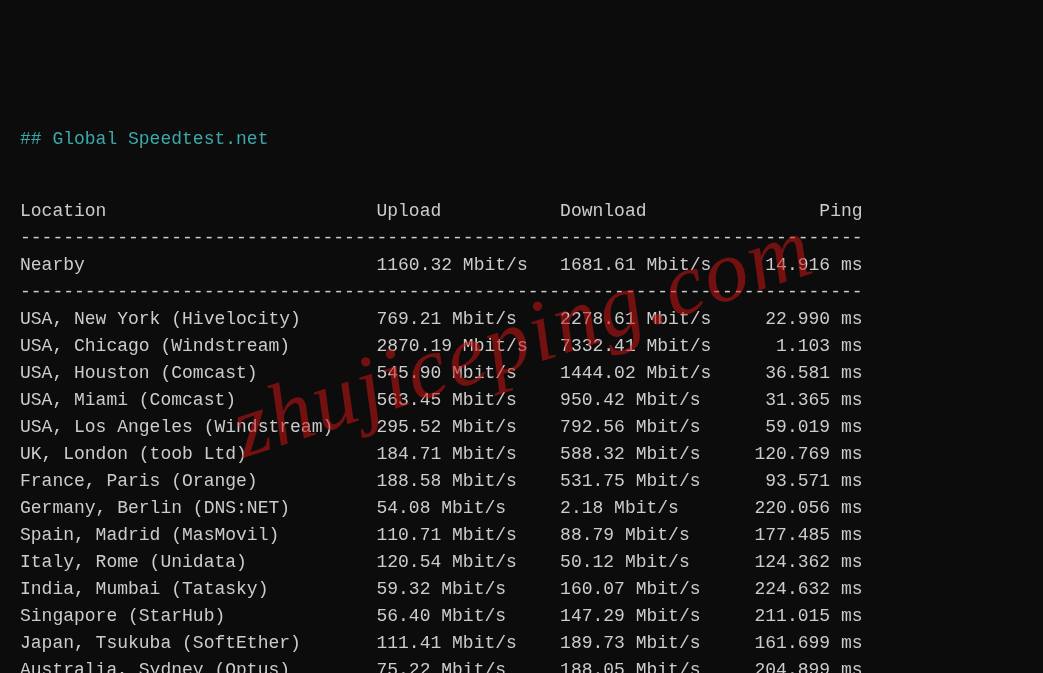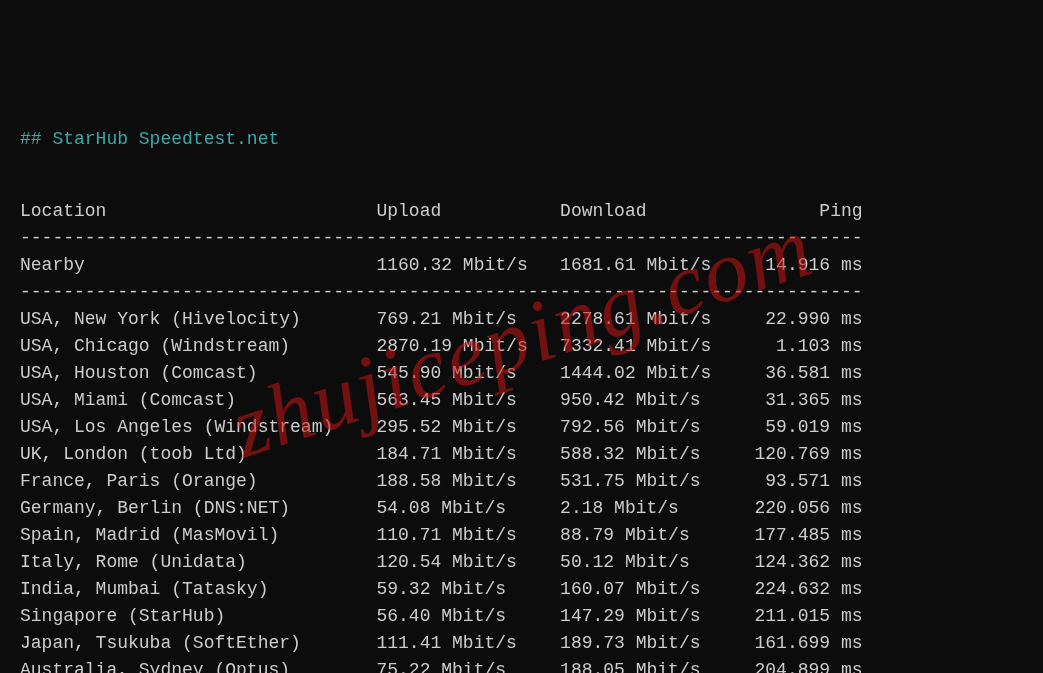--- a/index.html
+++ b/index.html
@@ -40,18 +40,18 @@
     }
     .content {
       position: relative;
     }
   </style>
 </head>
 <body>
 
 
 
-<div class="title">## StarHub Speedtest.net</div>
+<div class="title">## Global Speedtest.net</div>
 <div class="content" id="table-output"><div>Location                         Upload           Download                Ping</div><div>------------------------------------------------------------------------------</div><div>Nearby                           1160.32 Mbit/s   1681.61 Mbit/s     14.916 ms</div><div>------------------------------------------------------------------------------</div><div>USA, New York (Hivelocity)       769.21 Mbit/s    2278.61 Mbit/s     22.990 ms</div><div>USA, Chicago (Windstream)        2870.19 Mbit/s   7332.41 Mbit/s      1.103 ms</div><div>USA, Houston (Comcast)           545.90 Mbit/s    1444.02 Mbit/s     36.581 ms</div><div>USA, Miami (Comcast)             563.45 Mbit/s    950.42 Mbit/s      31.365 ms</div><div>USA, Los Angeles (Windstream)    295.52 Mbit/s    792.56 Mbit/s      59.019 ms</div><div>UK, London (toob Ltd)            184.71 Mbit/s    588.32 Mbit/s     120.769 ms</div><div>France, Paris (Orange)           188.58 Mbit/s    531.75 Mbit/s      93.571 ms</div><div>Germany, Berlin (DNS:NET)        54.08 Mbit/s     2.18 Mbit/s       220.056 ms</div><div>Spain, Madrid (MasMovil)         110.71 Mbit/s    88.79 Mbit/s      177.485 ms</div><div>Italy, Rome (Unidata)            120.54 Mbit/s    50.12 Mbit/s      124.362 ms</div><div>India, Mumbai (Tatasky)          59.32 Mbit/s     160.07 Mbit/s     224.632 ms</div><div>Singapore (StarHub)              56.40 Mbit/s     147.29 Mbit/s     211.015 ms</div><div>Japan, Tsukuba (SoftEther)       111.41 Mbit/s    189.73 Mbit/s     161.699 ms</div><div>Australia, Sydney (Optus)        75.22 Mbit/s     188.05 Mbit/s     204.899 ms</div></div>
 <div class="watermark">zhujiceping.com</div>
 
 
 
 
 </body></html>

